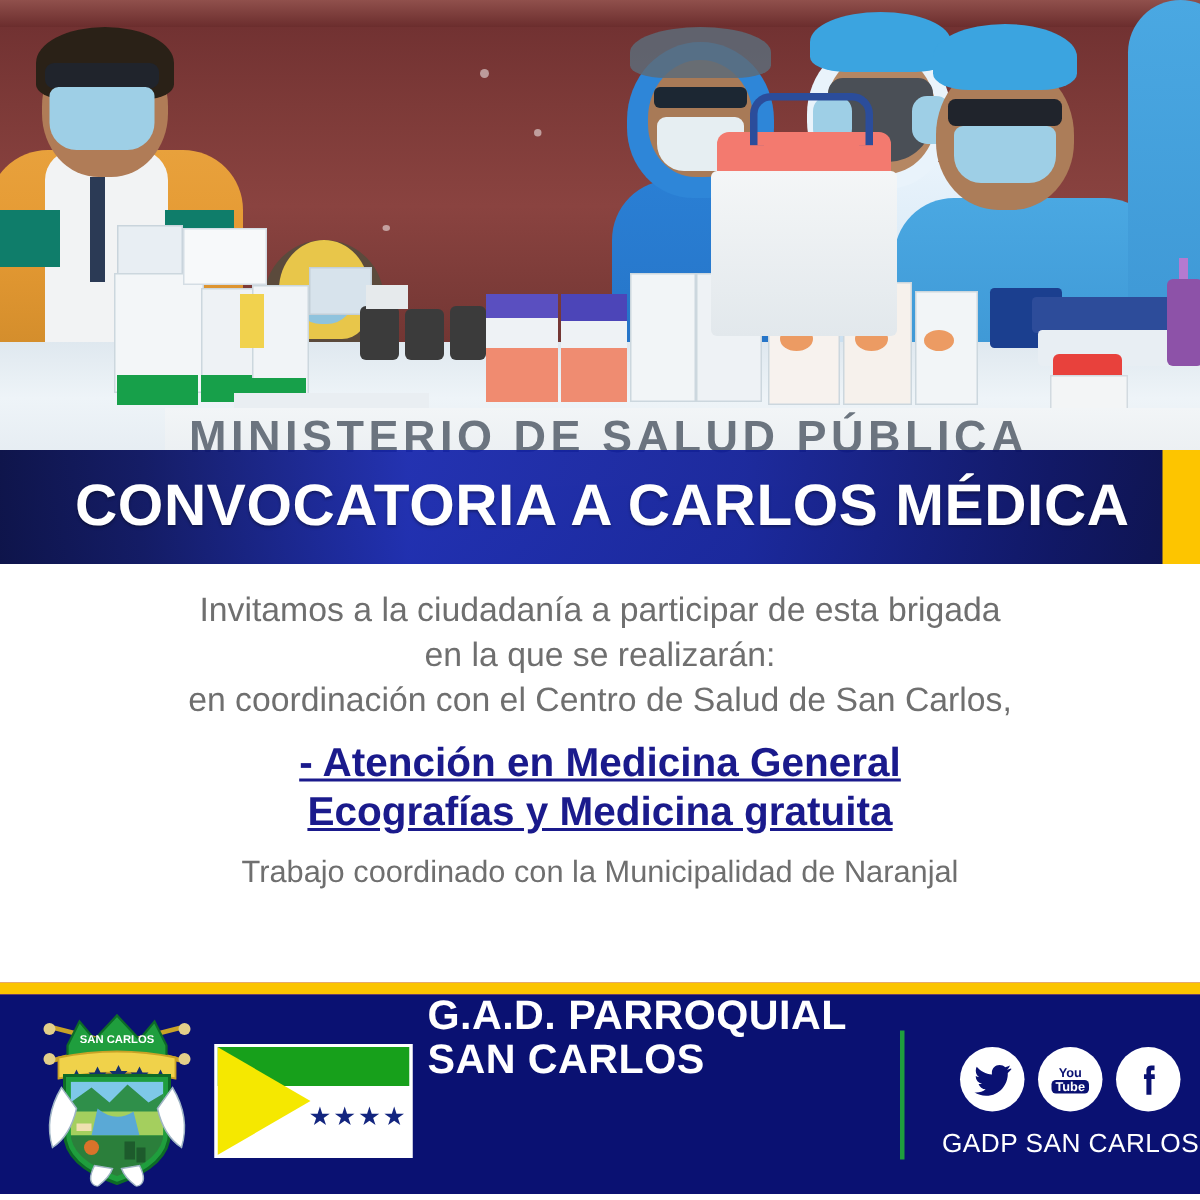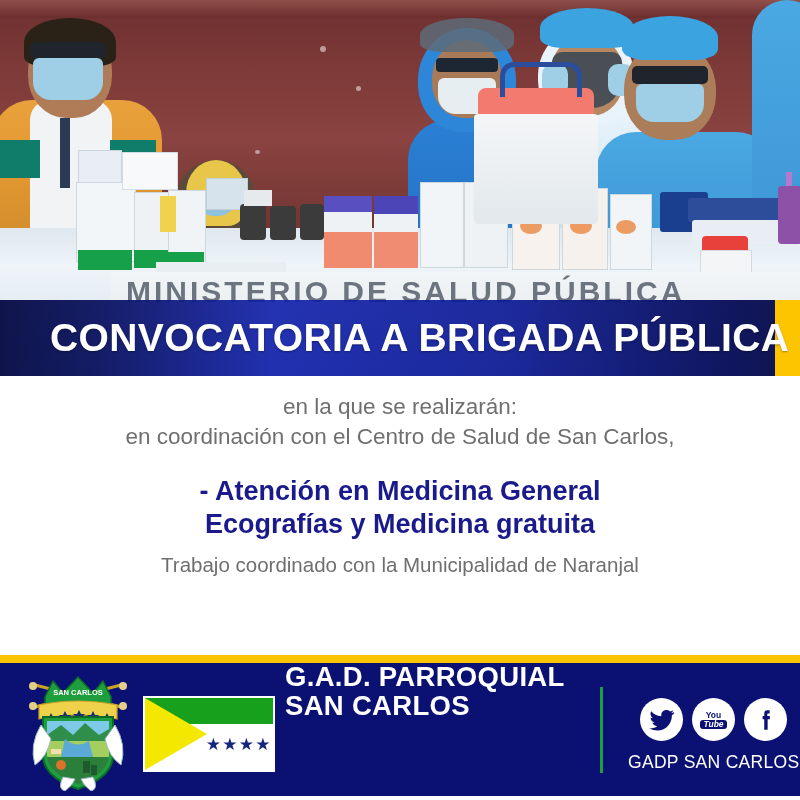--- a/index.html
+++ b/index.html
@@ -137,25 +137,26 @@
     margin: 0;
     padding-top: 16px;
     color: #6f6f6f;
     font-size: 22.5px;
     line-height: 30px;
     font-weight: normal;
   }
   .intro div { white-space: nowrap; }
 
   .services {
-    margin-top: 23px;
+    margin-top: 10px;
     color: #1a1a8c;
     font-weight: bold;
     font-size: 27px;
     line-height: 33px;
+    text-decoration: underline;
   }
   .services div { white-space: nowrap; }
 
   .coord {
     margin-top: 11px;
     color: #6f6f6f;
     font-size: 20.5px;
     line-height: 26px;
     white-space: nowrap;
   }
@@ -271,21 +272,20 @@
     width: 33px; height: 23px;
     background: #ffffff;
     border-radius: 5px;
     display:flex; flex-direction: column; align-items:center; justify-content:center;
     color: #0a1172; font-size: 8.5px; font-weight: bold; line-height: 9px;
   }
   .yt-top { background:#ffffff; color:#0a1172; }
   .yt-bot {
     background:#0a1172; color:#ffffff; border-radius:3px;
     padding: 0 3px;
-    font-style: italic;
   }
 </style>
 </head>
 <body>
 
 <div class="poster">
 
   <div class="photo">
     <div class="wall"></div>
     <div class="wall-top"></div>
@@ -394,24 +394,25 @@
 
     <div class="box" style="left:156px;top:262px;width:130px;height:14px;background:#e9eef2;"></div>
 
     <div class="table-banner">
       <div class="table-banner-text">MINISTERIO DE SALUD PÚBLICA</div>
     </div>
   </div>
 
   <div class="title-band"></div>
   <div class="title-accent"></div>
-  <div class="title-text">CONVOCATORIA A BRIGADA PÚBLICA</div>
+  <div class="title-text">CONVOCATORIA A CARLOS MÉDICA</div>
 
   <div class="body-area">
     <div class="intro">
+      <div>Invitamos a la ciudadanía a participar de esta brigada</div>
       <div>en la que se realizarán:</div>
       <div>en coordinación con el Centro de Salud de San Carlos,</div>
     </div>
 
     <div class="services">
       <div>- Atención en Medicina General</div>
       <div>Ecografías y Medicina gratuita</div>
     </div>
 
     <div class="coord">Trabajo coordinado con la Municipalidad de Naranjal</div>

